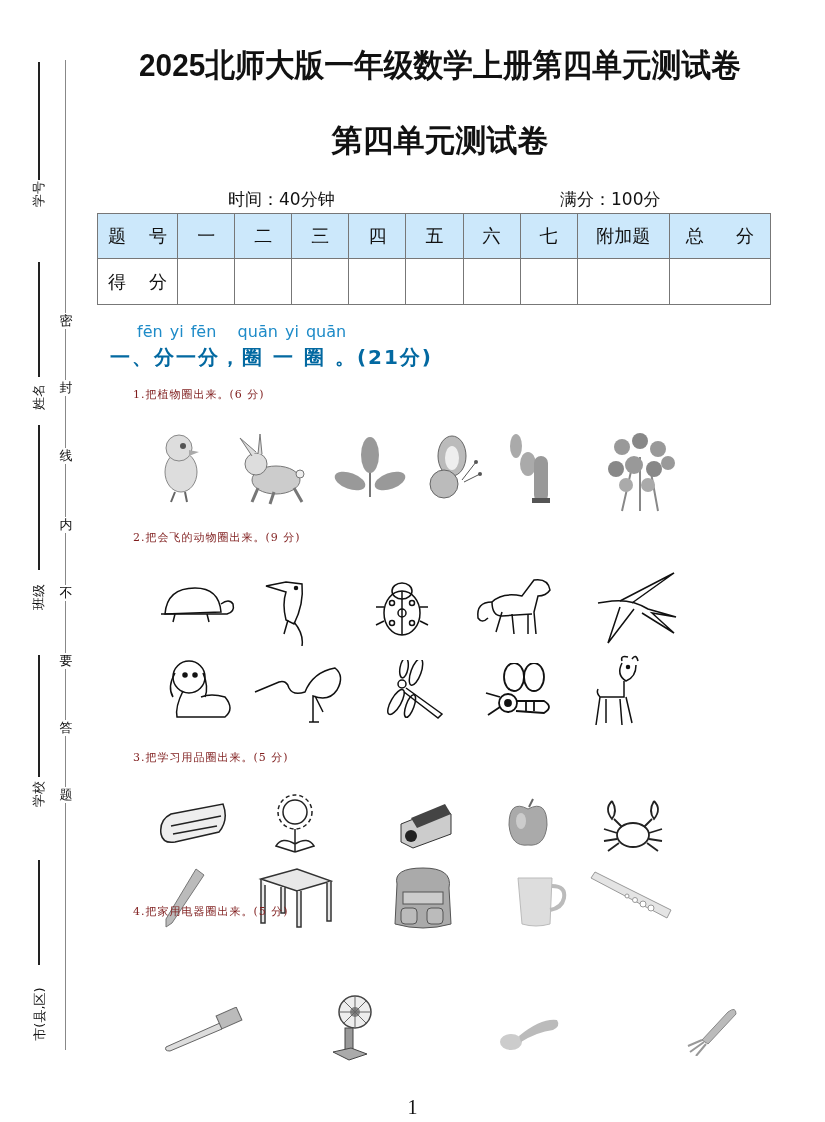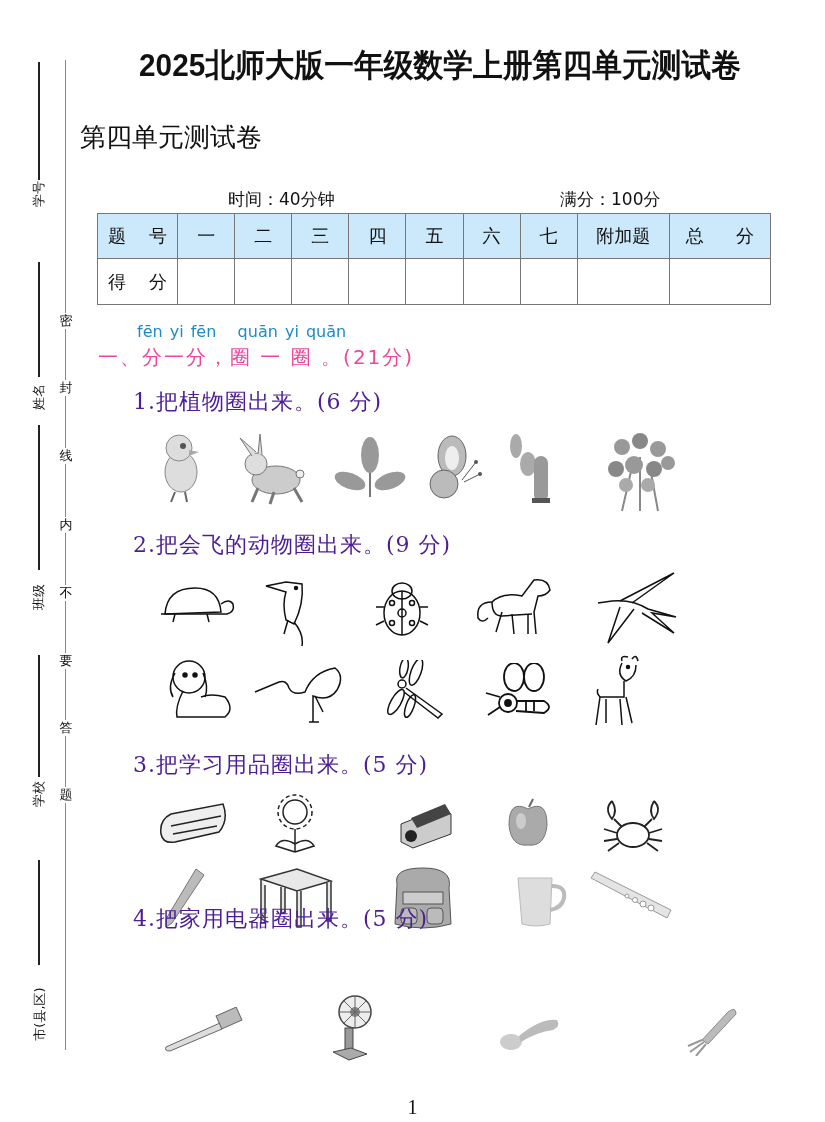--- a/index.html
+++ b/index.html
@@ -6,33 +6,33 @@
   html, body { width:825px; height:1122px; background:#ffffff; overflow:hidden; }
   body { position:relative; font-family:"DejaVu Sans", "Liberation Sans", sans-serif; color:#111; }
 
   
   .margin-thick { position:absolute; left:38px; width:2px; background:#222; }
   .margin-thin { position:absolute; left:65px; width:1px; background:#888; }
   .side-label { position:absolute; left:24px; width:30px; font-size:13px; transform:rotate(-90deg); transform-origin:center; text-align:center; white-space:nowrap; color:#111; }
   .seal-char { position:absolute; left:58px; width:16px; font-size:13px; text-align:center; background:#fff; color:#111; line-height:16px; }
 
   .main-title { position:absolute; left:80px; top:44px; width:720px; text-align:center; font-family:"Liberation Sans", sans-serif; font-size:32px; font-weight:bold; letter-spacing:0px; transform:scaleX(0.93); }
-  .sub-title { position:absolute; left:80px; top:120px; width:720px; font-size:26px; font-weight:normal; }
+  .sub-title { position:absolute; left:80px; top:120px; width:720px; text-align:center; font-size:31px; font-weight:bold; }
 
   .meta { position:absolute; top:188px; font-size:17px; }
 
   table.score { position:absolute; left:97px; top:213px; width:674px; border-collapse:collapse; border:1.5px solid #333; }
   table.score td { border:1px solid #777; height:46px; font-size:18px; text-align:center; }
   table.score tr.head td { background:#cce8fb; height:45px; }
   table.score td.lab { width:80px; text-align:justify; padding:0 8px; }
   .spread { display:flex; justify-content:space-between; padding:0 2px; }
 
   .pinyin { position:absolute; left:137px; top:322px; font-size:16px; color:#1e8bc8; font-family:"DejaVu Sans", sans-serif; word-spacing:2px; }
-  .section-head { position:absolute; left:98px; top:344px; font-size:20px; color:#ec4899; font-weight:normal; letter-spacing:2px; }
-  .q-label { position:absolute; left:133px; font-family:"DejaVu Serif", serif; font-size:22px; color:#4c1d95; letter-spacing:1px; }
+  .section-head { position:absolute; left:110px; top:344px; font-size:20px; color:#0369a1; font-weight:bold; letter-spacing:2px; }
+  .q-label { position:absolute; left:133px; font-family:"DejaVu Serif", serif; font-size:11px; color:#7f1d1d; letter-spacing:1px; }
 
   .pic { position:absolute; display:flex; align-items:center; justify-content:center; }
   .pic svg { display:block; }
   .page-num { position:absolute; left:0; width:825px; top:1096px; text-align:center; font-family:"Liberation Serif", serif; font-size:20px; }
 </style>
 </head>
 <body>
 
 <div class="margin-thick" style="top:62px;height:118px"></div>
 <div class="margin-thick" style="top:262px;height:115px"></div>

